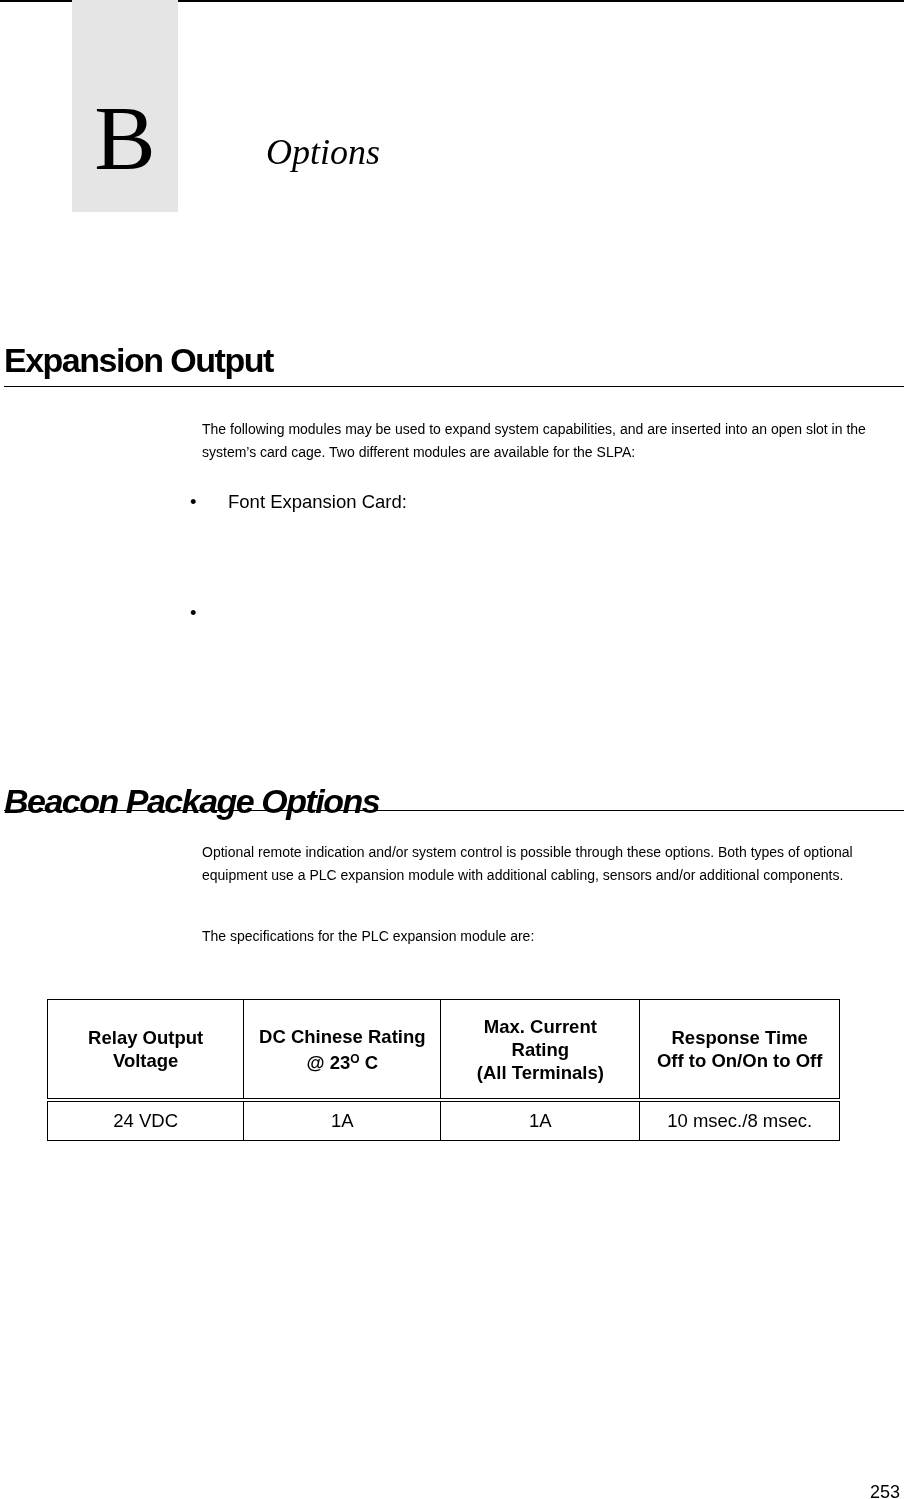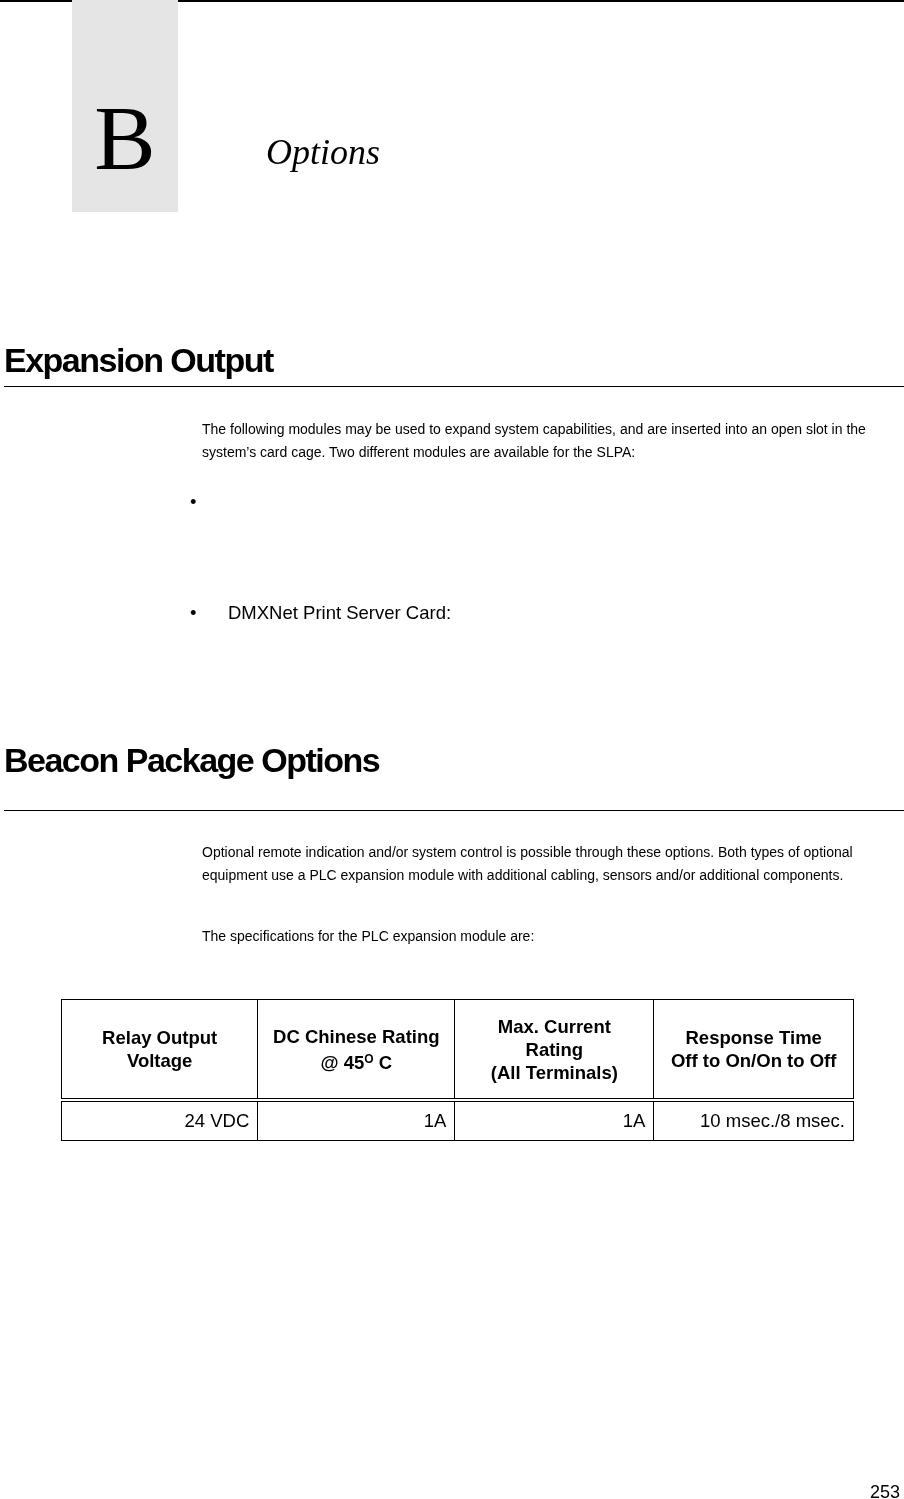--- a/index.html
+++ b/index.html
@@ -27,79 +27,79 @@
     }
     .section-rule { position: absolute; left: 4px; width: 900px; height: 1px; background: #000; }
     .para {
       position: absolute; left: 190px; width: 714px;
       font-size: 14px; line-height: 23px; margin: 12px;
     }
     .bullet-item { position: absolute; left: 190px; width: 714px; font-size: 18.5px; line-height: 23px; }
     .bullet-dot { position: absolute; left: 0; top: 0; width: 38px; }
     .bullet-body { position: absolute; left: 38px; width: 676px; }
     table.spec {
-      position: absolute; left: 61px; top: 999px; width: 793px;
+      position: absolute; left: 47px; top: 999px; width: 793px;
       border-collapse: collapse; font-size: 18.5px;
     }
     table.spec th, table.spec td { border: 1px solid #000; }
     table.spec th {
       font-weight: bold; text-align: center; vertical-align: middle;
       height: 98px; padding: 0 6px; line-height: 23px;
       border-bottom: 4px double #000;
     }
-    table.spec td { text-align: right; padding: 0 8px; height: 38px; vertical-align: middle; }
+    table.spec td { text-align: center; padding: 0 8px; height: 38px; vertical-align: middle; }
     .page-number { position: absolute; right: 4px; top: 1482px; font-size: 18px; line-height: 20px; }
     sup.deg { font-size: 12px; vertical-align: 6px; }
   </style>
 </head>
 <body>
 
 <div class="top-rule"></div>
 <div class="chapter-tab"></div>
 <div class="chapter-letter">B</div>
 <div class="chapter-title">Options</div>
 
 <div class="section-heading" style="top:340px;">Expansion Output</div>
 <div class="section-rule" style="top:386px;"></div>
 <p class="para" style="top:406px;">The following modules may be used to expand system capabilities, and are inserted into an open slot in the system’s card cage. Two different modules are available for the SLPA:</p>
 
 <div class="bullet-item" style="top:490px;">
   <span class="bullet-dot">•</span>
   <div class="bullet-body">
+    <div>Font Expansion Card:</div>
   </div>
 </div>
 
 <div class="bullet-item" style="top:601px;">
   <span class="bullet-dot">•</span>
   <div class="bullet-body">
-    <div>DMXNet Print Server Card:</div>
   </div>
 </div>
 
-<div class="section-heading" style="top:740px;">Beacon Package Options</div>
+<div class="section-heading" style="top:781px;font-style:italic;">Beacon Package Options</div>
 <div class="section-rule" style="top:810px;"></div>
 <p class="para" style="top:829px;">Optional remote indication and/or system control is possible through these options. Both types of optional equipment use a PLC expansion module with additional cabling, sensors and/or additional components.</p>
 <p class="para" style="top:913px;">The specifications for the PLC expansion module are:</p>
 
 <table class="spec">
   <colgroup>
     <col style="width:210px">
       <col style="width:210px">
       <col style="width:210px">
       <col style="width:211px">
   </colgroup>
   <thead>
     <tr>
       <th>
         <span>Relay Output</span><br>
         <span>Voltage</span>
       </th>
       <th>
         <span>DC Chinese Rating</span><br>
-        <span>@ 45</span><sup class="deg">O</sup><span> C</span>
+        <span>@ 23</span><sup class="deg">O</sup><span> C</span>
       </th>
       <th>
         <span>Max. Current</span><br>
         <span>Rating</span><br>
         <span>(All Terminals)</span>
       </th>
       <th>
         <span>Response Time</span><br>
         <span>Off to On/On to Off</span>
       </th>

